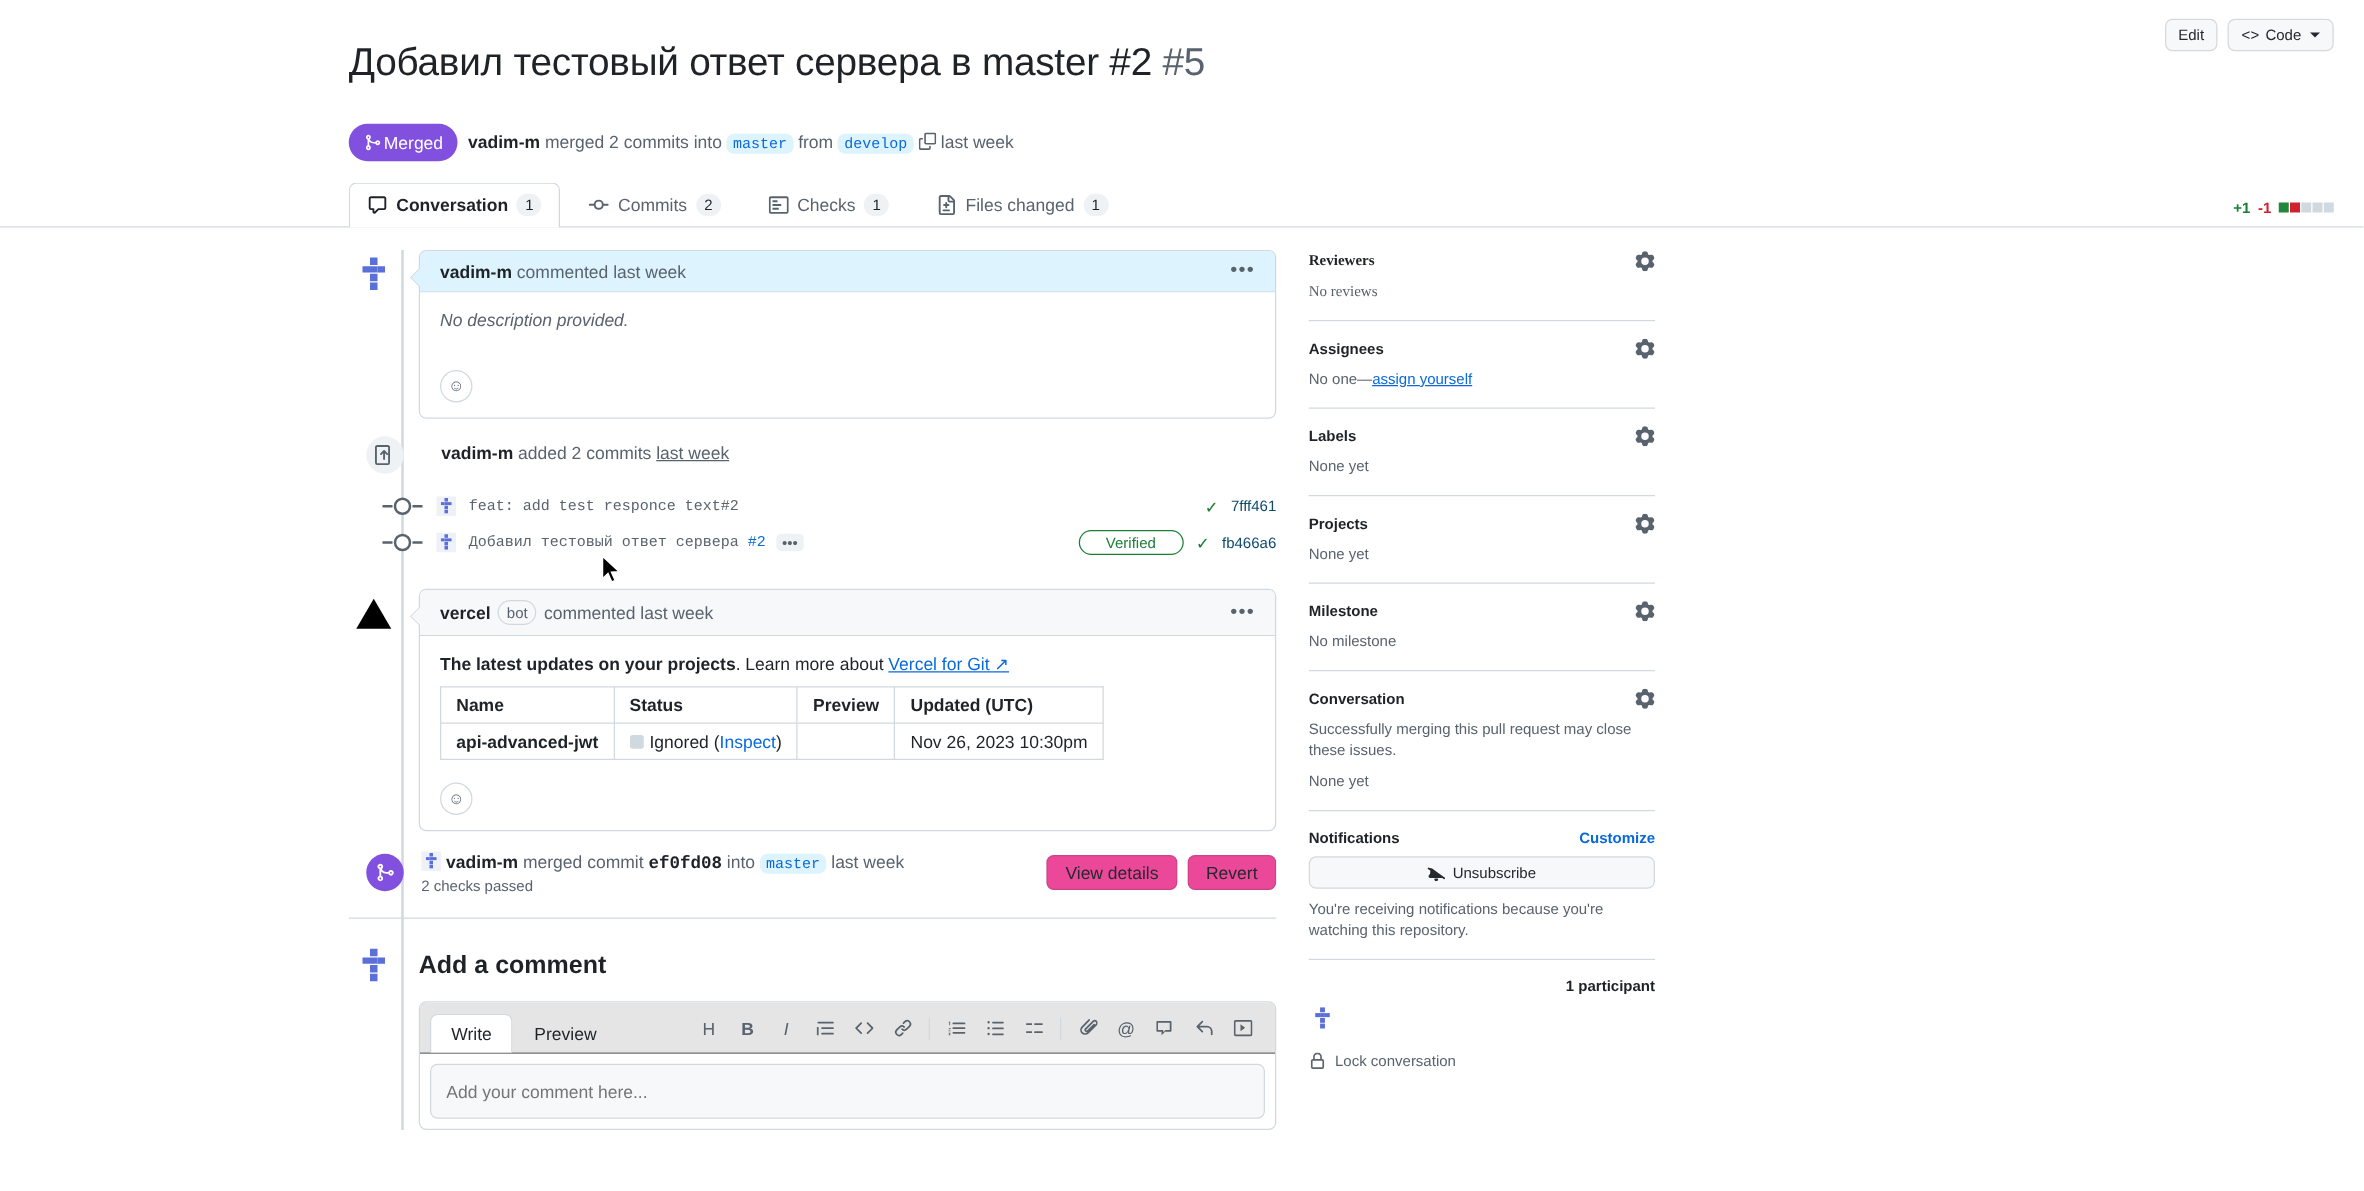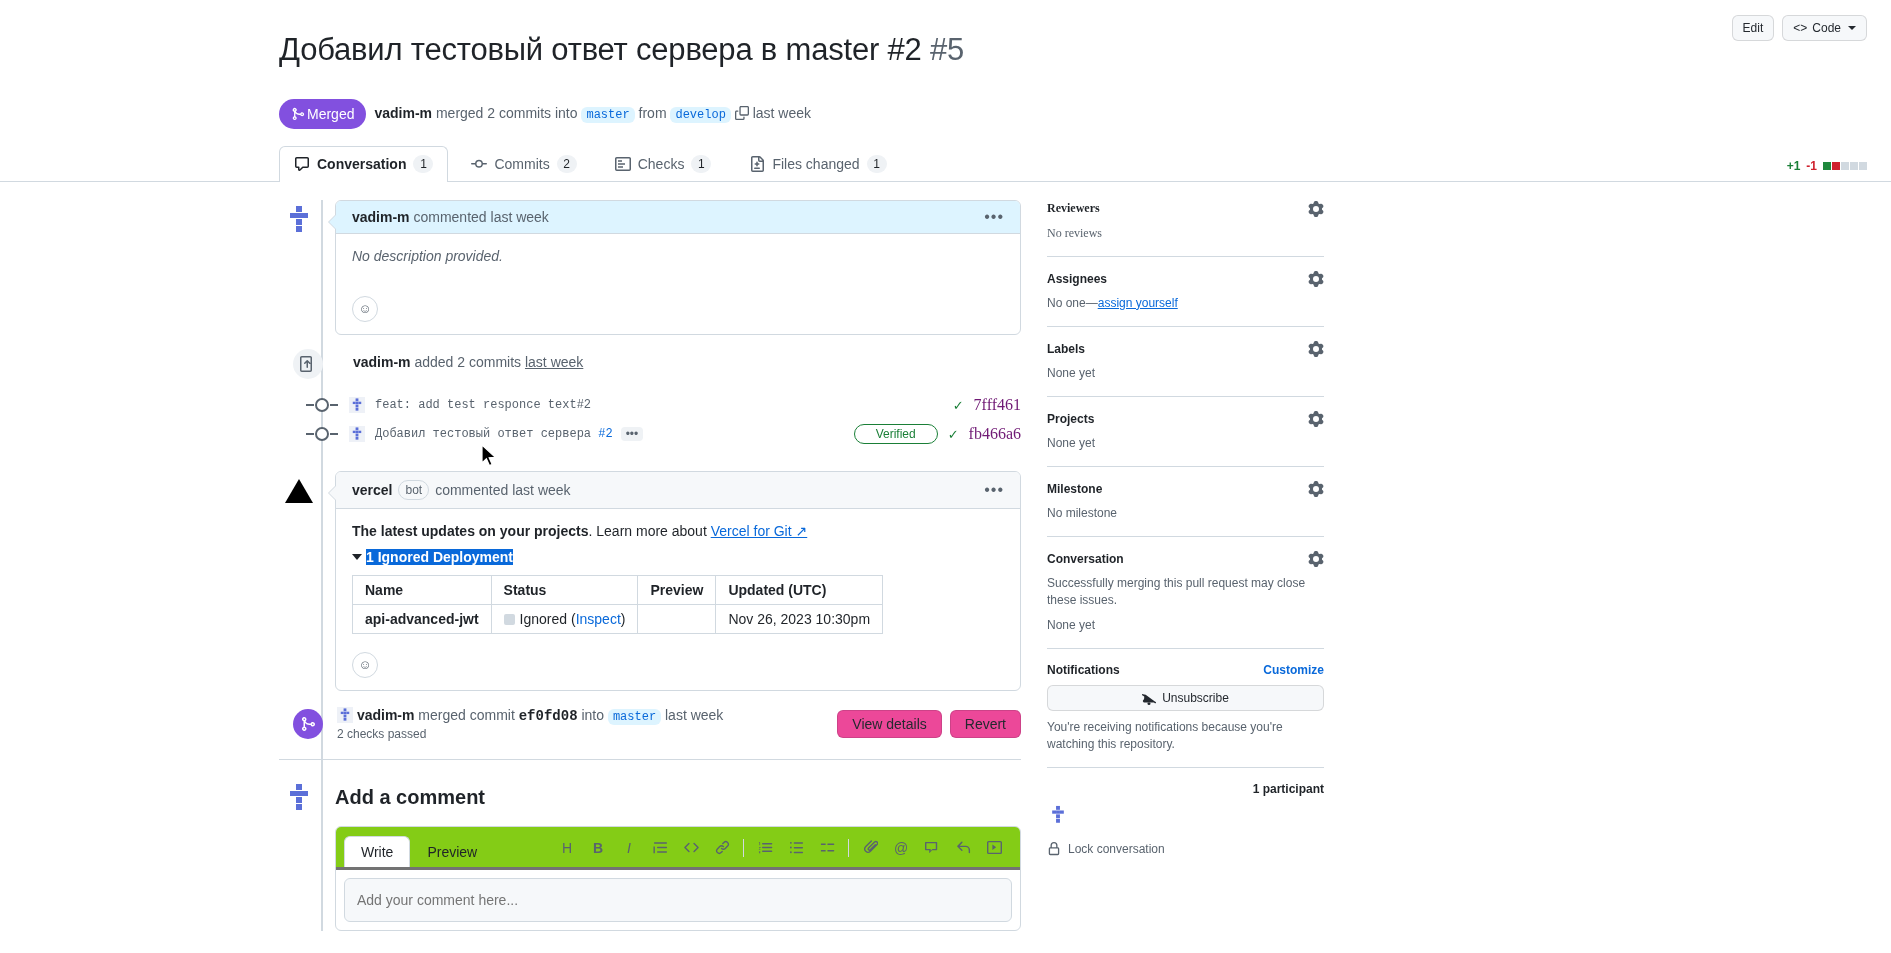--- a/index.html
+++ b/index.html
@@ -117,21 +117,21 @@
   .commit-dot { width:14px;height:14px;border-radius:50%; border:2px solid #59636e; background:#fff; flex:0 0 14px; margin-left:10px; z-index:2; position:relative;}
   .commit-dot:before { content:""; position:absolute; left:-11px; top:4px; width:8px; height:2px; background:#59636e; }
   .commit-dot:after { content:""; position:absolute; right:-11px; top:4px; width:8px; height:2px; background:#59636e; }
   .commit-av { width:16px;height:16px; margin-left:20px; flex:0 0 16px; }
   .commit-msg { margin-left:10px; font-family:"Liberation Mono", monospace; font-size:12px; color:#59636e; }
   .commit-msg .hash-link { color:#0969da; }
   .mini-kebab { margin-left:8px; background:#eff2f5; border-radius:4px; padding:0 5px; color:#59636e; font-size:12px; line-height:14px; cursor:pointer; }
   .commit-right { margin-left:auto; display:flex; align-items:center; gap:10px; }
   .verified { border:1px solid #1a7f37; color:#1a7f37; border-radius:2em; padding:0 21px; font-size:12px; line-height:18px; }
   .check-ok { color:#1a7f37; font-size:13px; }
-  .sha { font-family:Liberation Serif, serif; font-size:16px; color:#701a75; }
+  .sha { font-family:Liberation Sans, sans-serif; font-size:12px; color:#0c4a6e; }
 
   
   .vtable { border-collapse:collapse; margin-top:10px; font-size:14px; }
   .vtable th, .vtable td { border:1px solid #d1d9e0; padding:6px 12px; text-align:left; }
   .vtable th { font-weight:600; }
   .vtable td.name { font-weight:600; }
   .vtable a { color:#0969da; text-decoration:none; }
   .status-sq { display:inline-block; width:11px;height:11px; background:#d1d9e0; border-radius:2px; margin-right:5px; vertical-align:-1px;}
   .disclosure { display:flex; align-items:center; gap:4px; margin-top:10px; }
   .tri { width:0;height:0;border-left:5px solid transparent;border-right:5px solid transparent;border-top:6px solid #1f2328; cursor:pointer;}
@@ -144,21 +144,21 @@
   .merged-text b { color:#1f2328; font-weight:600; }
   .merged-sub { font-size:12px; color:#59636e; padding-left:14px; margin-top:3px; }
   .merged-actions { margin-left:auto; display:flex; gap:8px; }
   .btn-lg { border:1px solid rgba(31,35,40,.15); background:#ec4899; border-radius:6px; padding:5px 14px; font-size:14px; color:#24292f; cursor:pointer; font-family:Liberation Sans, sans-serif; }
   .rule { border:0; border-top:1px solid #d1d9e0; margin:18px 0 0 0; }
 
   
   .addc { display:flex; margin-top:18px; position:relative; }
   .addc-title { font-size:20px; font-weight:600; margin-left:16px; padding-top:8px;text-align:center; }
   .composer { margin-left:16px; flex:1; border:1px solid #d1d9e0; border-radius:6px; overflow:hidden; }
-  .composer-tabs { display:flex; background:#84cc16; border-bottom:3px solid #737373; align-items:center; padding:8px 8px 0; }
+  .composer-tabs { display:flex; background:#e5e5e5; border-bottom:1px solid #737373; align-items:center; padding:8px 8px 0; }
   .ctab { padding:7px 16px; font-size:14px; border:1px solid transparent; border-bottom:none; border-radius:6px 6px 0 0; cursor:pointer; color:#1f2328; position:relative; top:1px;}
   .ctab.active { background:#fff; border-color:#d1d9e0; }
   .toolbar { margin-left:auto; display:flex; gap:3px; padding:0 4px 6px; align-items:center; }
   .tb { width:28px;height:26px; display:flex; align-items:center; justify-content:center; color:#59636e; cursor:pointer; border-radius:4px; font-size:14px;}
   .tb-div { width:1px; height:18px; background:#d1d9e0; margin:0 4px; }
   .composer-body { padding:8px; }
   .composer-input { width:100%; border:1px solid #d1d9e0; border-radius:6px; padding:8px 12px; font-size:14px; font-family:inherit; color:#59636e; height:44px; background:#f6f8fa;}
 
   
   .side-sec { border-bottom:1px solid #d1d9e0; padding:0 0 14px; margin-bottom:14px; }
@@ -386,24 +386,20 @@
               <span><b>vercel</b></span>
               <span class="bot-tag">bot</span>
               <span>commented</span>
               <span>&nbsp;</span>
               <span>last week</span>
               <span class="kebab">•••</span>
             </div>
             <div class="comment-body">
               <div>
                 <b>The latest updates on your projects</b><span>. Learn more about </span><a href="#" style="color:#0969da;text-decoration:underline">Vercel for Git ↗</a>
-              </div>
-              <div class="disclosure">
-                <span class="tri"></span>
-                <span class="sel-text">1 Ignored Deployment</span>
               </div>
               <table class="vtable">
                 <thead>
                   <tr>
                     <th>Name</th>
                     <th>Status</th>
                     <th>Preview</th>
                     <th>Updated (UTC)</th>
                   </tr>
                 </thead>

